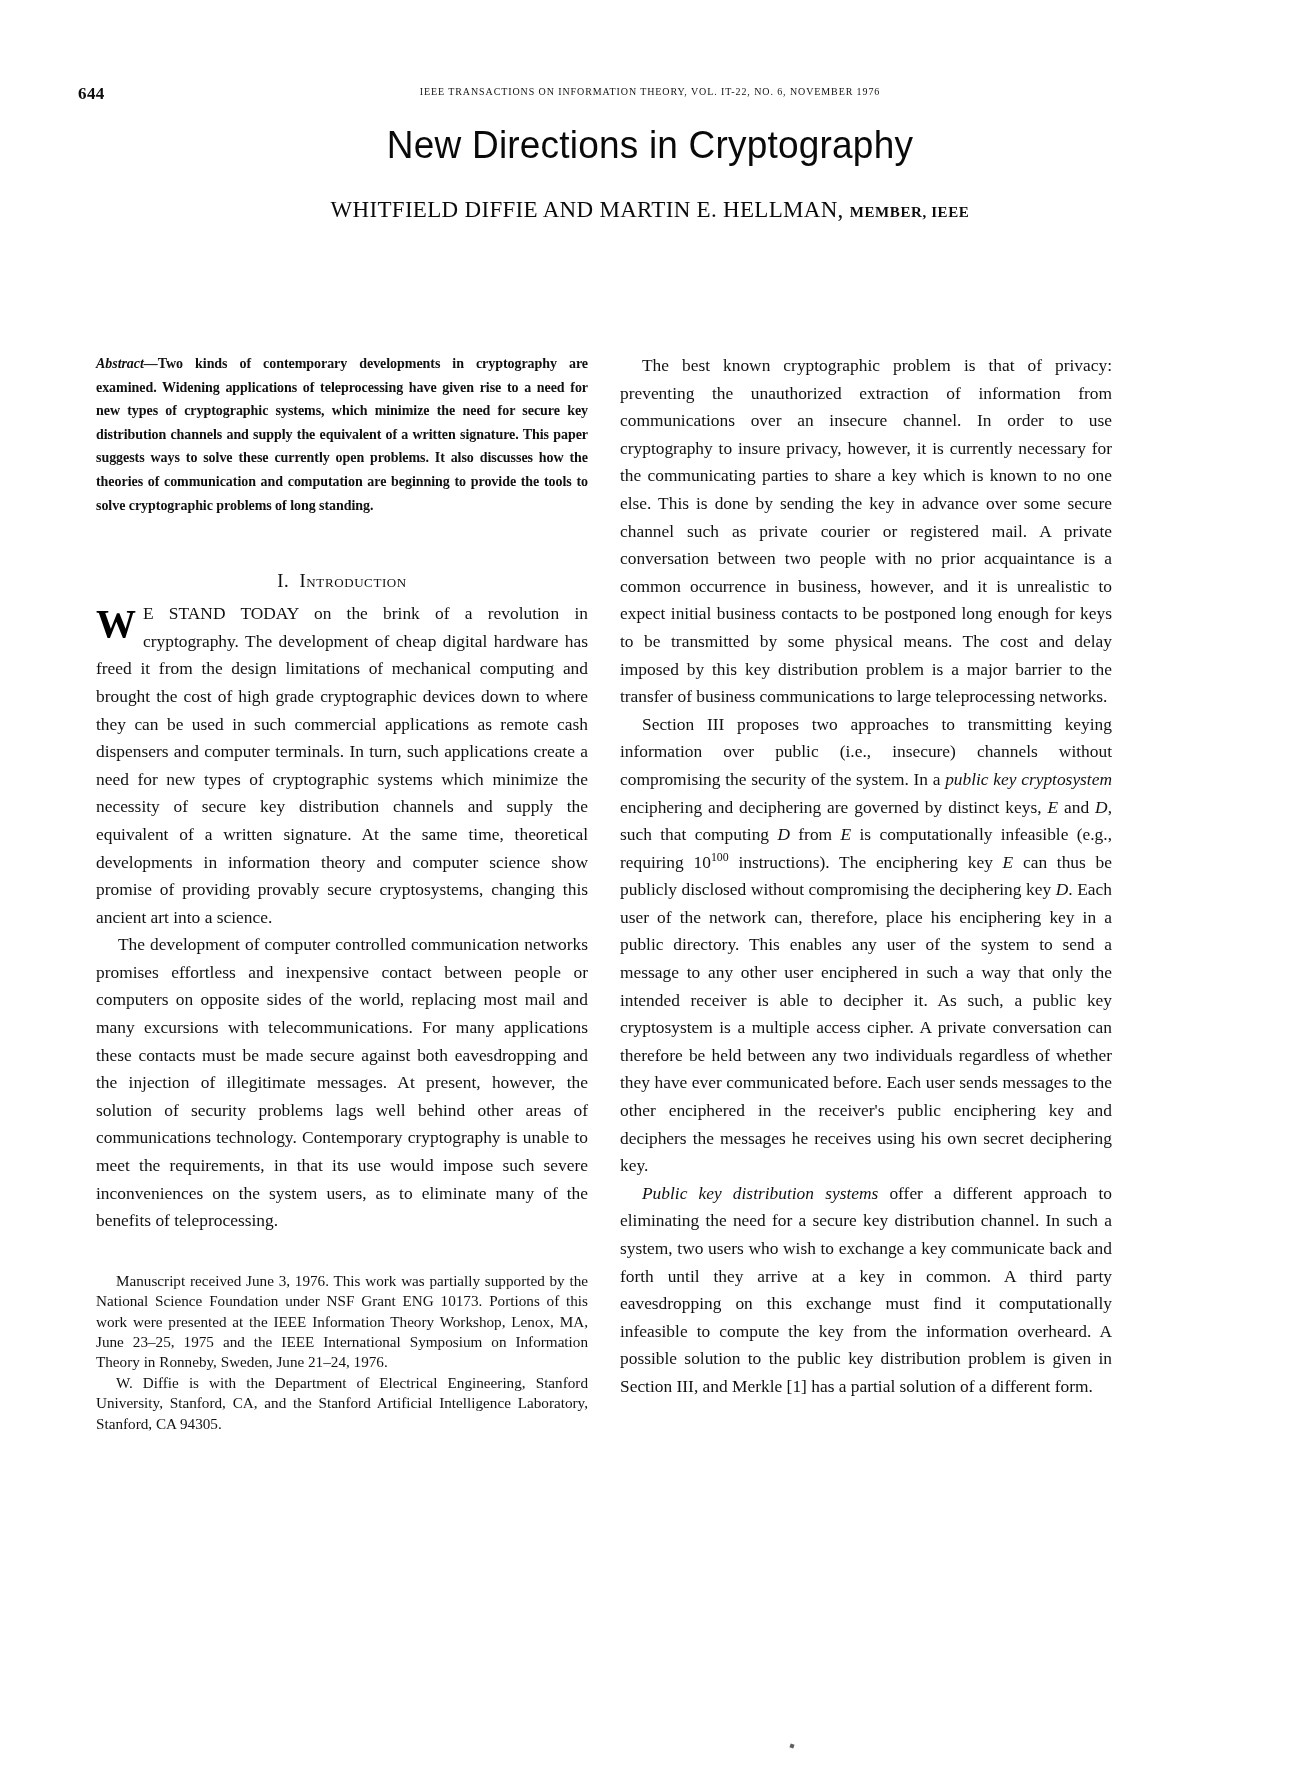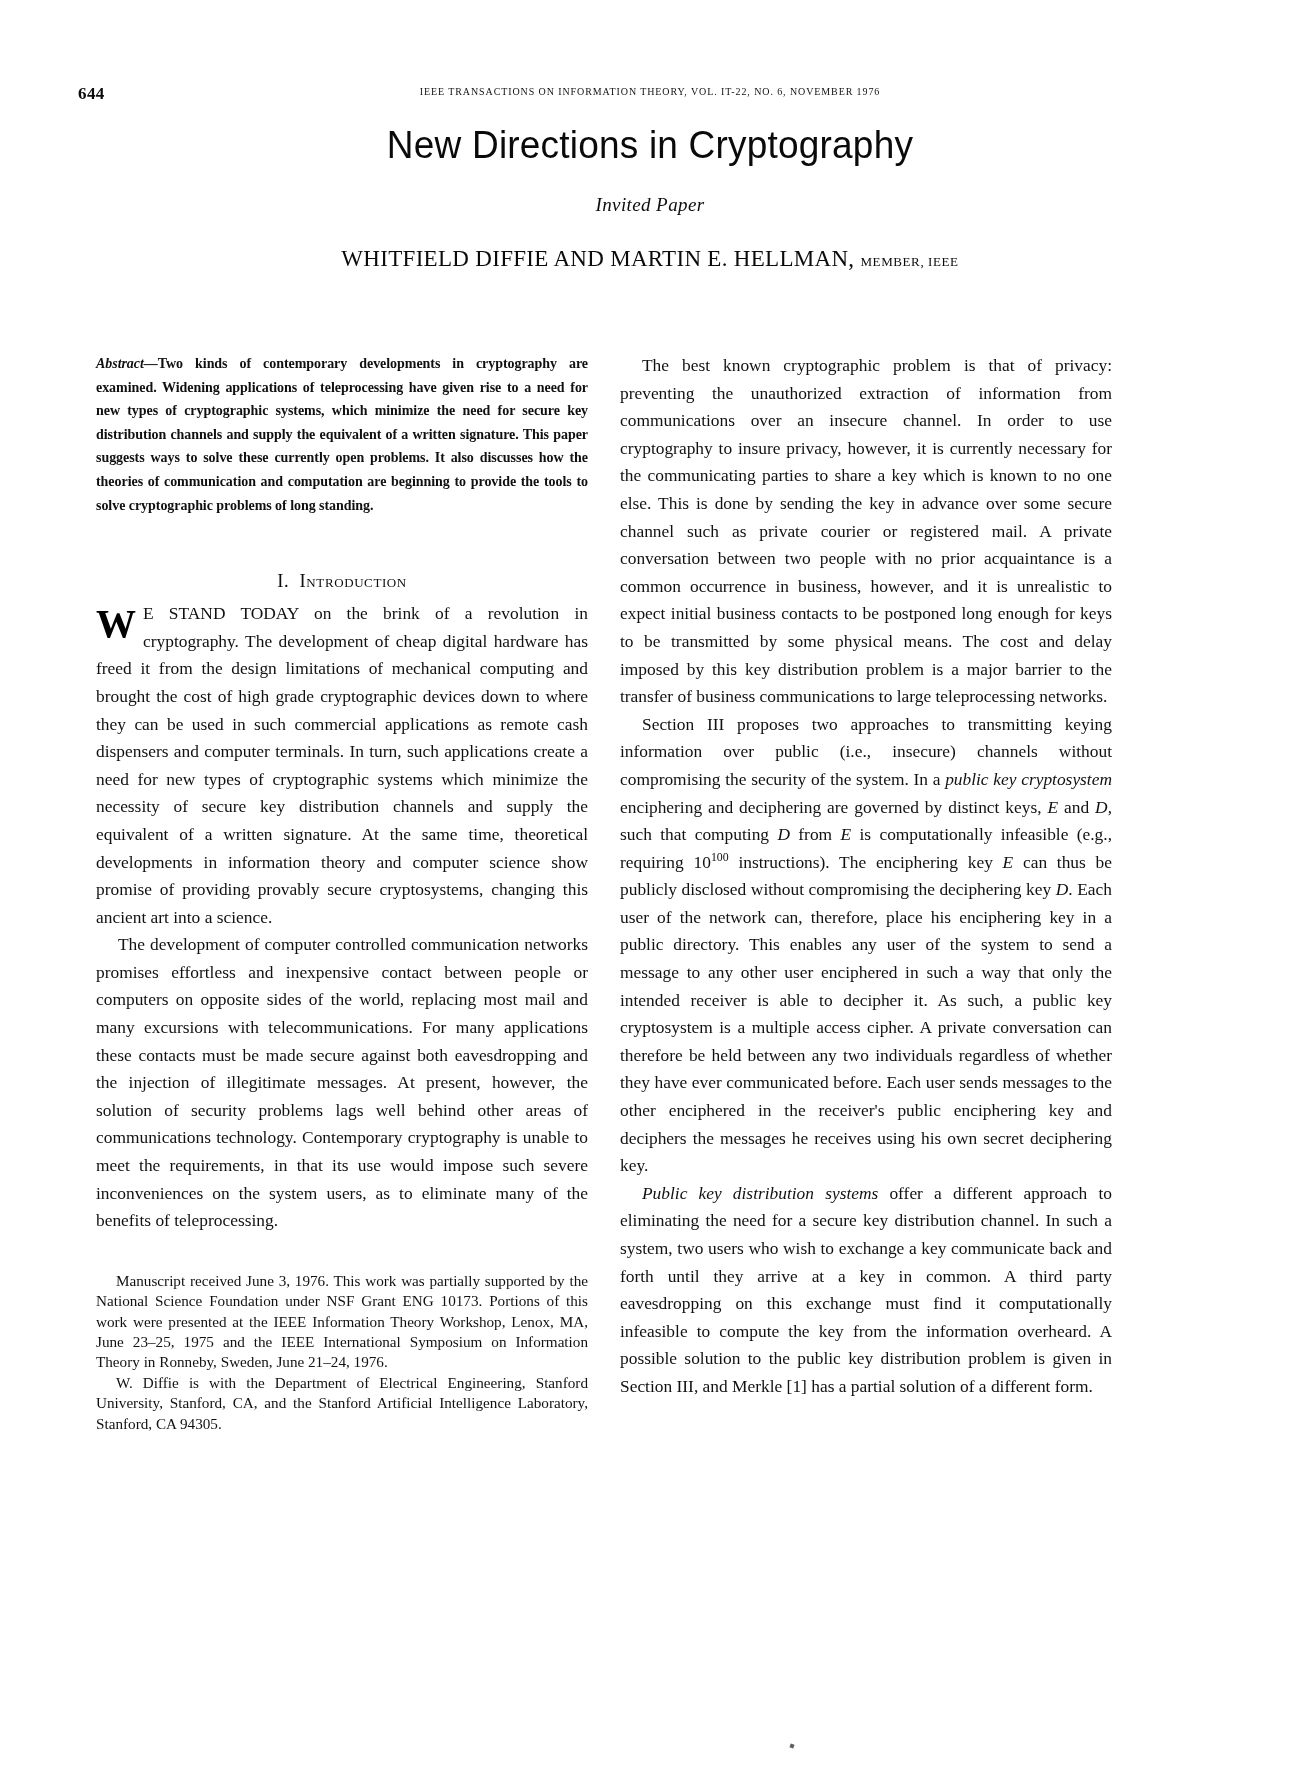--- a/index.html
+++ b/index.html
@@ -81,22 +81,23 @@
   }
   .authors {
     margin-top: 30px;
     font-family: "Liberation Serif", serif;
     font-size: 23px;
     letter-spacing: 0.3px;
     color: #0b0b0b;
     white-space: nowrap;
   }
   .authors .sc {
-    font-size: 13px;
+    font-size: 15px;
     letter-spacing: 0.6px;
+    font-weight: bold;
   }
 
   
   .columns {
     position: absolute;
     top: 352px;
     left: 96px;
     width: 1110px;
     height: 1370px;
   }
@@ -193,21 +194,20 @@
 
 <div class="page">
 
   <div class="running-head">
     <div class="folio">644</div>
     <div class="journal-line">IEEE TRANSACTIONS ON INFORMATION THEORY, VOL. IT-22, NO. 6, NOVEMBER 1976</div>
   </div>
 
   <div class="title-block">
     <div class="paper-title">New Directions in Cryptography</div>
-    <div class="invited">Invited Paper</div>
     <div class="authors">
       <span>WHITFIELD DIFFIE AND MARTIN E. HELLMAN, </span><span class="sc">MEMBER, IEEE</span>
     </div>
   </div>
 
   <div class="columns">
 
     <div class="col col-left">
 
       <div class="abstract"><span class="lead">Abstract—</span><span>Two kinds of contemporary developments in cryptography are examined. Widening applications of teleprocessing have given rise to a need for new types of cryptographic systems, which minimize the need for secure key distribution channels and supply the equivalent of a written signature. This paper suggests ways to solve these currently open problems. It also discusses how the theories of communication and computation are beginning to provide the tools to solve cryptographic problems of long standing.</span></div>

